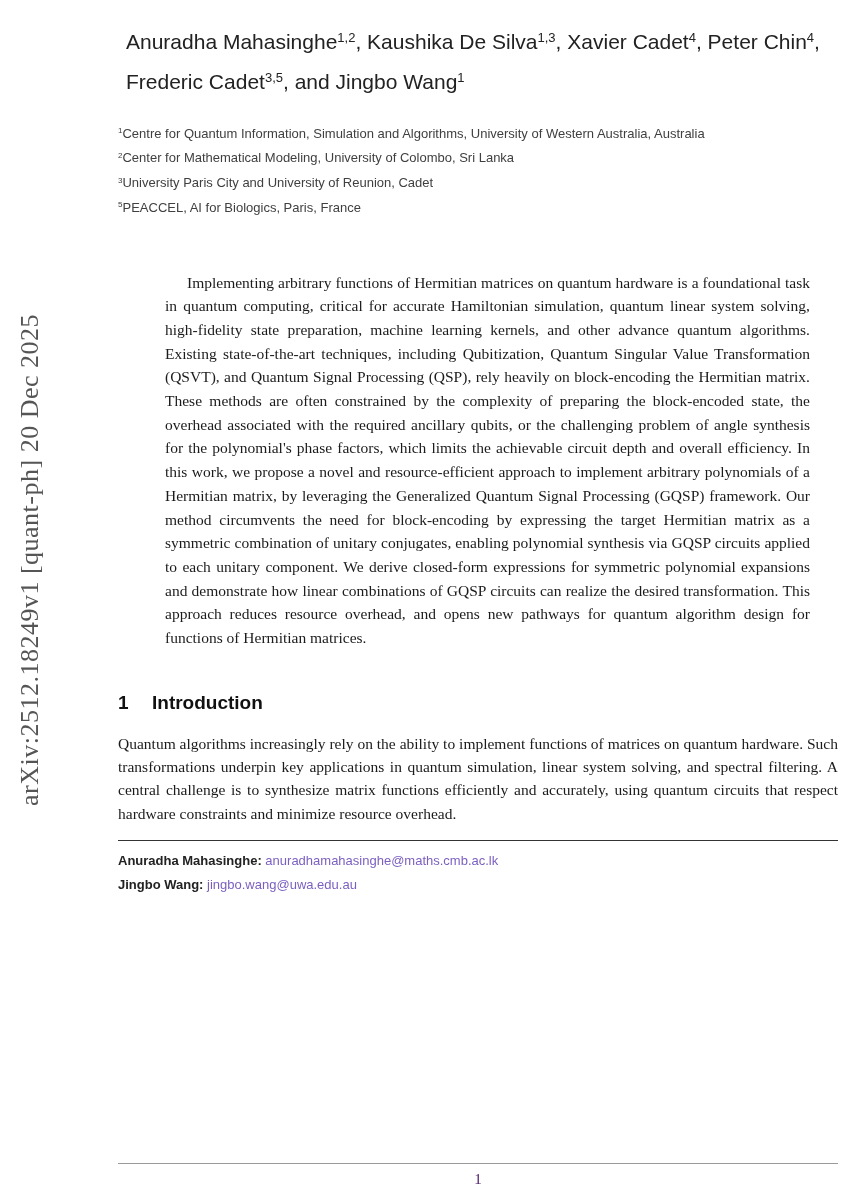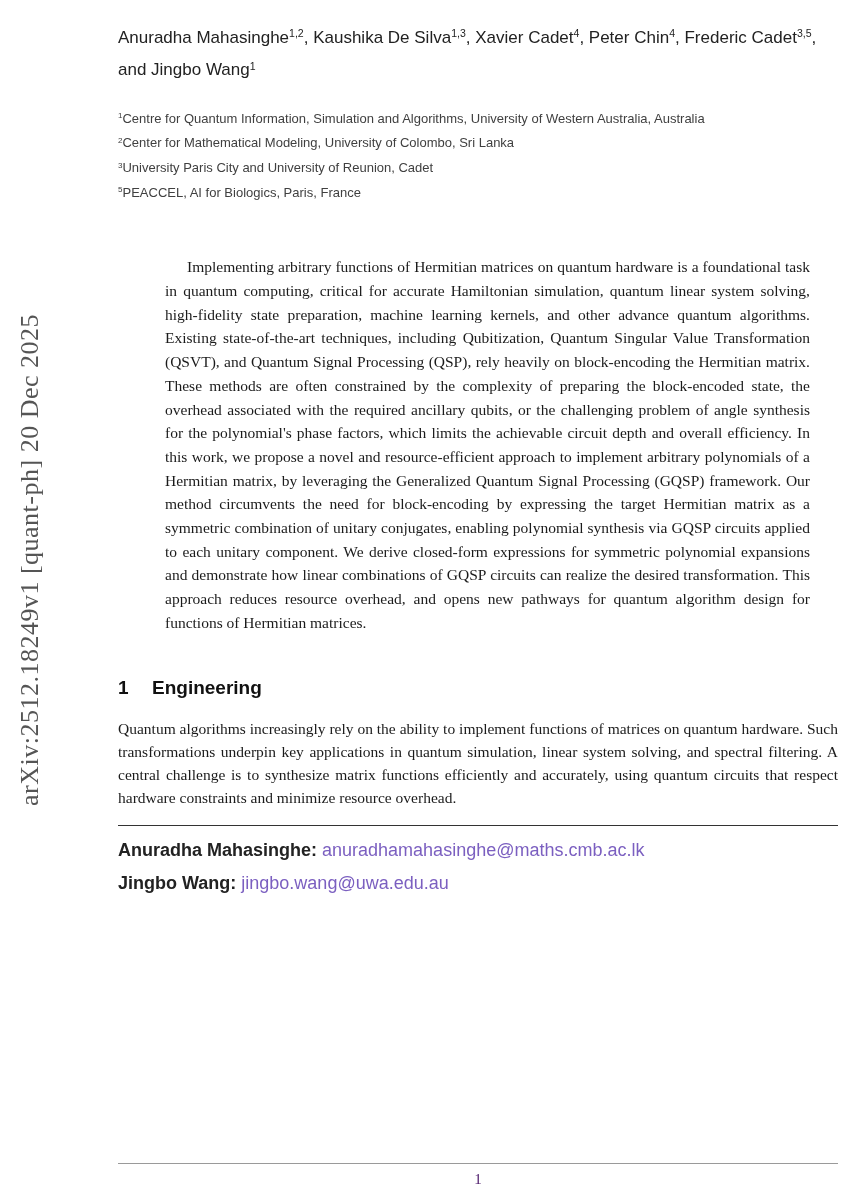--- a/index.html
+++ b/index.html
@@ -32,23 +32,24 @@
     font-family:"Liberation Sans", sans-serif;
     font-weight:700;
     font-size:28px;
     line-height:1.38;
     color:#4b1869;
     letter-spacing:0.2px;
   }
   .authors{
     margin-top:22px;
     font-family:"Liberation Sans", sans-serif;
-    font-size:17px;
+    font-size:21px;
     line-height:1.9;
     color:#222222;
+    margin-left:8px;
   }
   sup.auth-sup, sup.affil-sup{
     font-size:0.62em;
     vertical-align:baseline;
     position:relative;
     top:-0.55em;
   }
   .affiliations{
     margin-top:20px;
     font-family:"Liberation Sans", sans-serif;
@@ -79,21 +80,21 @@
     text-align:justify;
   }
   .footnote-rule{
     margin-top:8px;
     border:0;border-top:1px solid #333333;
     width:100%;
   }
   .footnotes{
     margin-top:4px;
     font-family:"Liberation Sans", sans-serif;
-    font-size:18px;
+    font-size:13px;
     line-height:1.85;
   }
   .footnote-label{color:#222222;font-weight:700;}
   .footnote-email{color:#7b5fc0;text-decoration:none;}
   .footer{
     position:absolute;
     left:118px;right:17px;
     top:1163px;
     text-align:center;
   }
@@ -123,21 +124,21 @@
       <div class="affil-item"><sup class="affil-sup">2</sup><span>Center for Mathematical Modeling, University of Colombo, Sri Lanka</span></div>
       <div class="affil-item"><sup class="affil-sup">3</sup><span>University Paris City and University of Reunion, Cadet</span></div>
       <div class="affil-item"><sup class="affil-sup">5</sup><span>PEACCEL, AI for Biologics, Paris, France</span></div>
     </div>
 
     <div class="abstract">
       <p>Implementing arbitrary functions of Hermitian matrices on quantum hardware is a foundational task in quantum computing, critical for accurate Hamiltonian simulation, quantum linear system solving, high-fidelity state preparation, machine learning kernels, and other advance quantum algorithms. Existing state-of-the-art techniques, including Qubitization, Quantum Singular Value Transformation (QSVT), and Quantum Signal Processing (QSP), rely heavily on block-encoding the Hermitian matrix. These methods are often constrained by the complexity of preparing the block-encoded state, the overhead associated with the required ancillary qubits, or the challenging problem of angle synthesis for the polynomial's phase factors, which limits the achievable circuit depth and overall efficiency. In this work, we propose a novel and resource-efficient approach to implement arbitrary polynomials of a Hermitian matrix, by leveraging the Generalized Quantum Signal Processing (GQSP) framework. Our method circumvents the need for block-encoding by expressing the target Hermitian matrix as a symmetric combination of unitary conjugates, enabling polynomial synthesis via GQSP circuits applied to each unitary component. We derive closed-form expressions for symmetric polynomial expansions and demonstrate how linear combinations of GQSP circuits can realize the desired transformation. This approach reduces resource overhead, and opens new pathways for quantum algorithm design for functions of Hermitian matrices.</p>
     </div>
 
     <div class="section-heading">
-      <span class="sec-num">1</span><span>Engineering</span>
+      <span class="sec-num">1</span><span>Introduction</span>
     </div>
 
     <p class="body-par">Quantum algorithms increasingly rely on the ability to implement functions of matrices on quantum hardware. Such transformations underpin key applications in quantum simulation, linear system solving, and spectral filtering. A central challenge is to synthesize matrix functions efficiently and accurately, using quantum circuits that respect hardware constraints and minimize resource overhead.</p>
 
     <hr class="footnote-rule">
 
     <div class="footnotes">
       <div>
         <span class="footnote-label">Anuradha Mahasinghe: </span><a class="footnote-email" href="#">anuradhamahasinghe@maths.cmb.ac.lk</a>
       </div>

